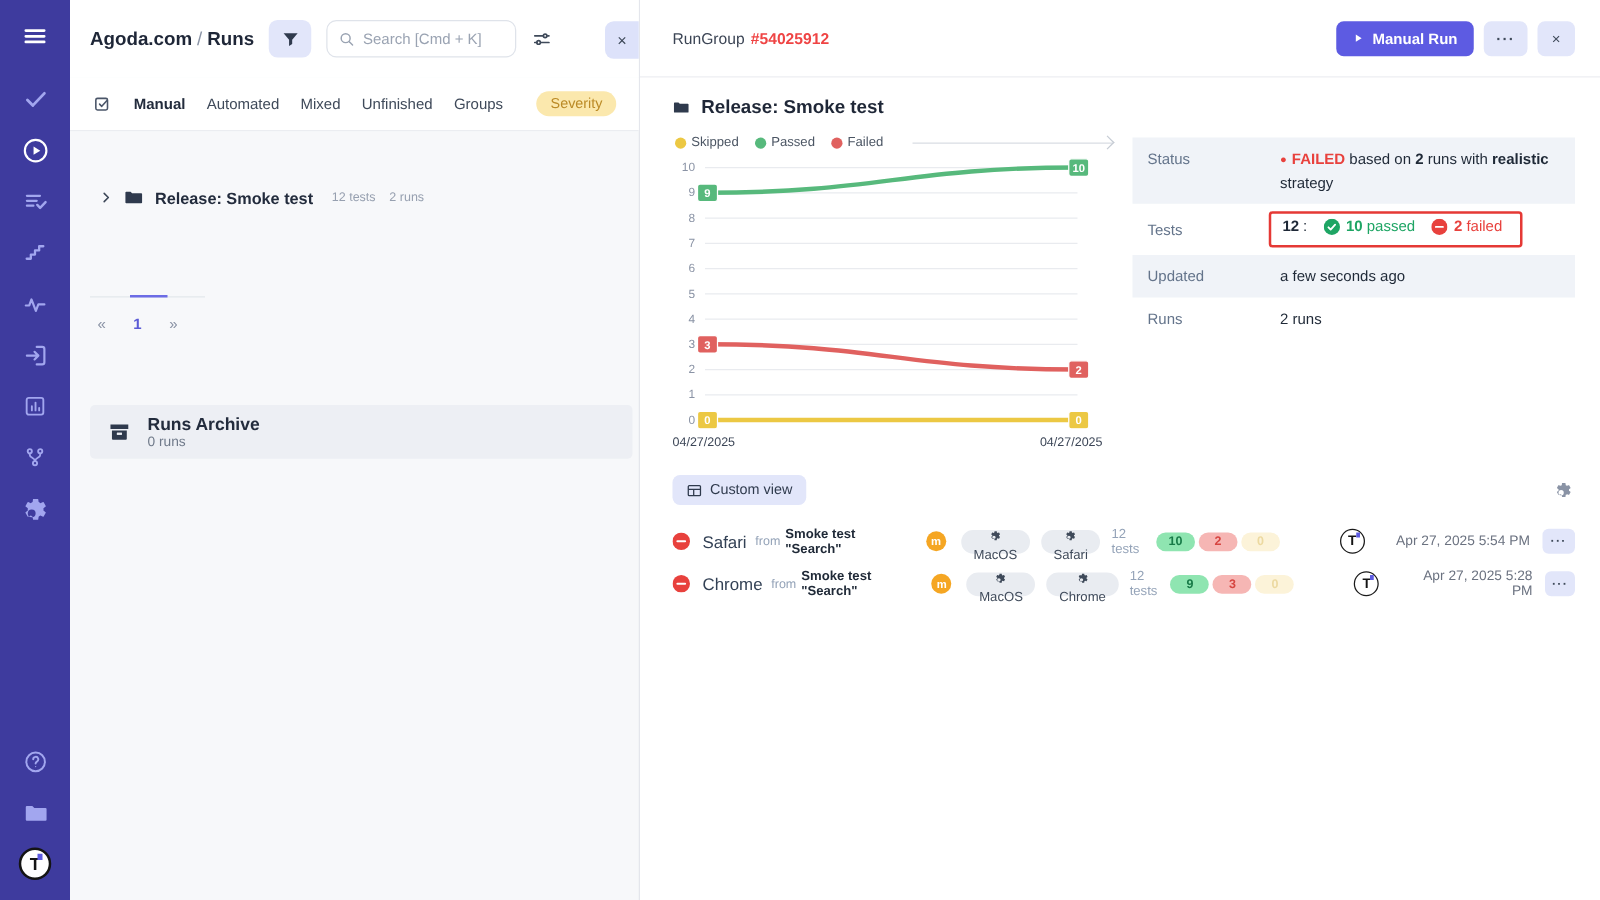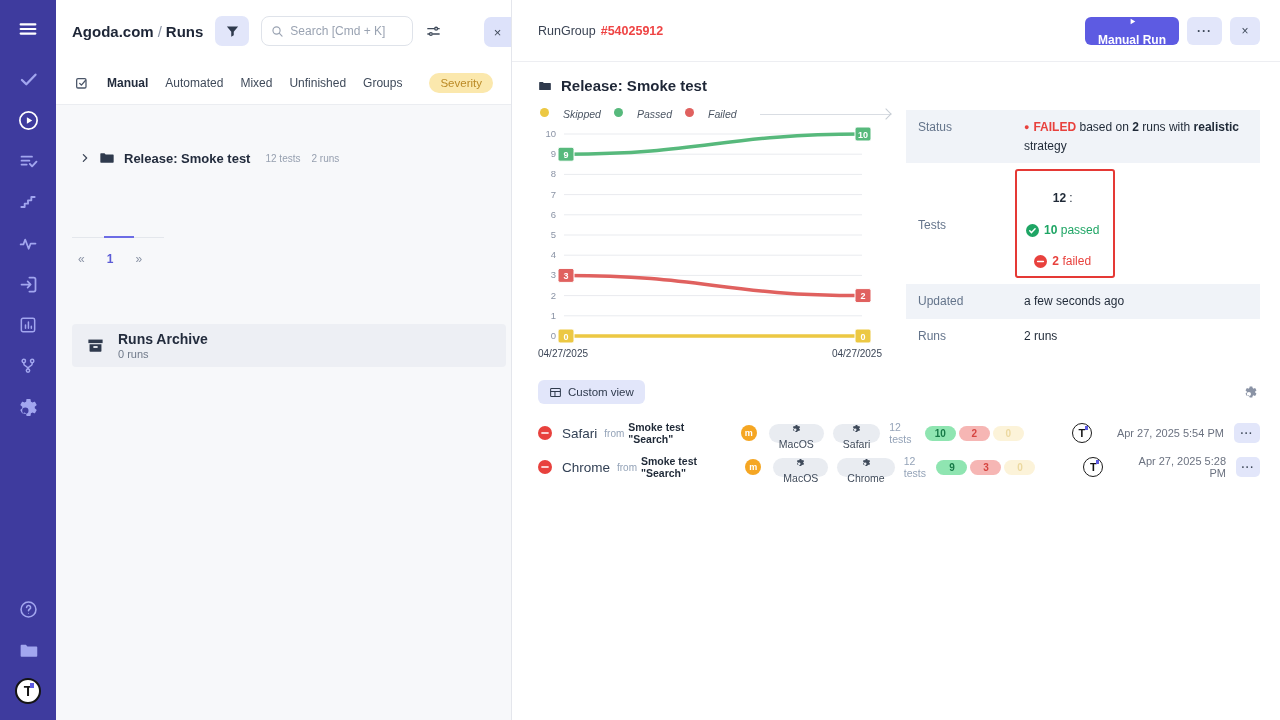--- a/index.html
+++ b/index.html
@@ -54,48 +54,48 @@
   .archive-title { font-size:14px; font-weight:bold; color:#232c3d; line-height:1.2; }
   .archive-count { font-size:11px; color:#707a8a; }
 
   
   .right-panel { flex:1; background:#fff; display:flex; flex-direction:column; }
   .rp-header { height:62px; border-bottom:1px solid #edeef2; display:flex; align-items:center; padding:0 20px 0 26px; }
   .rg-label { font-size:12.5px; color:#3b4454; }
   .rg-id { font-size:12.5px; font-weight:bold; color:#ef4444; margin-left:5px; }
   .rp-actions { margin-left:auto; display:flex; align-items:center; gap:8px; }
   .btn-primary { background:#5d5be2; color:#fff; border:none; height:28px; padding:0 13px; border-radius:6px;
-                 font-size:12px; font-weight:bold; display:flex; align-items:center; gap:7px; cursor:pointer; font-family:"Liberation Sans",sans-serif;flex-direction:column; }
+                 font-size:12px; font-weight:bold; display:flex; align-items:center; gap:7px; cursor:pointer; font-family:"Liberation Sans",sans-serif; }
   .btn-light { background:#e2e6fa; color:#3f4a5a; border:none; height:28px; min-width:30px; padding:0 10px; border-radius:6px;
                font-size:12px; display:flex; align-items:center; justify-content:center; cursor:pointer; font-family:"Liberation Sans",sans-serif; }
   .btn-light.more-h { letter-spacing:1px; font-weight:bold; }
 
   .rp-body { flex:1; padding:15px 20px 0 26px; }
   .section-title { display:flex; align-items:center; gap:9px; font-size:15px; font-weight:bold; color:#1f2737; }
   .section-title .folder { color:#2f3a4d; display:flex; }
 
   .content-grid { display:flex; justify-content:space-between; align-items:flex-start; margin-top:14px; }
   .chart-wrap { width:352px; }
   .legend-row { display:flex; align-items:center; gap:13px; font-size:10.5px; color:#4b5563; margin-bottom:6px; padding-left:2px; }
-  .legend-item { display:flex; gap:14px;font-style:italic; }
+  .legend-item { display:flex; align-items:center; gap:4px; }
   .dot { width:9px; height:9px; border-radius:50%; background:#ccc; }
   .legend-arrow { flex:1; height:1px; background:#d9dde3; position:relative; margin-left:10px; margin-right:0; }
   .legend-arrow::after { content:''; position:absolute; right:0; top:-4px; width:7px; height:7px;
                          border-top:1.5px solid #c6ccd4; border-right:1.5px solid #c6ccd4; transform:rotate(45deg); }
 
   .details { width:354px; font-size:12px; margin-top:2px; }
   .d-row { display:flex; padding:8px 12px; align-items:flex-start; }
   .d-row.striped { background:#f0f3f8; }
   .d-label { width:106px; flex-shrink:0; color:#64748b; padding-top:2px; }
   .d-value { flex:1; color:#1f2937; line-height:1.55; }
   .red-dot { color:#e8413d; font-size:9px; vertical-align:1px; margin-right:4px; }
   .failed-strong { color:#e8413d; font-weight:bold; }
   .bold { font-weight:bold; }
   .tests-row { align-items:center; padding-top:6px; padding-bottom:6px; }
-  .tests-annotation { display:inline-flex; align-items:center; gap:13px; border:2px solid #e53935; border-radius:3px; padding:18px 14px 5px 9px; margin-left:-9px;flex-direction:column; }
+  .tests-annotation { display:inline-flex; align-items:center; gap:13px; border:2px solid #e53935; border-radius:3px; padding:1px 14px 5px 9px; margin-left:-9px; }
   .t-total { font-weight:bold; color:#1f2937; }
   .t-colon { color:#1f2937; margin-left:3px; }
   .t-group { display:flex; align-items:center; gap:5px; }
   .t-pass { color:#1ea564; }
   .t-fail { color:#e8413d; }
   .t-num { font-weight:bold; }
 
   .custom-view-row { display:flex; justify-content:space-between; align-items:center; gap:7px; margin-top:18px; }
   .custom-view-btn { background:#e2e6fa; border:none; border-radius:6px; height:24px; padding:0 11px; display:flex; align-items:center; gap:6px;
                      font-size:11.5px; color:#2f3a4d; cursor:pointer; font-family:"Liberation Sans",sans-serif; }

